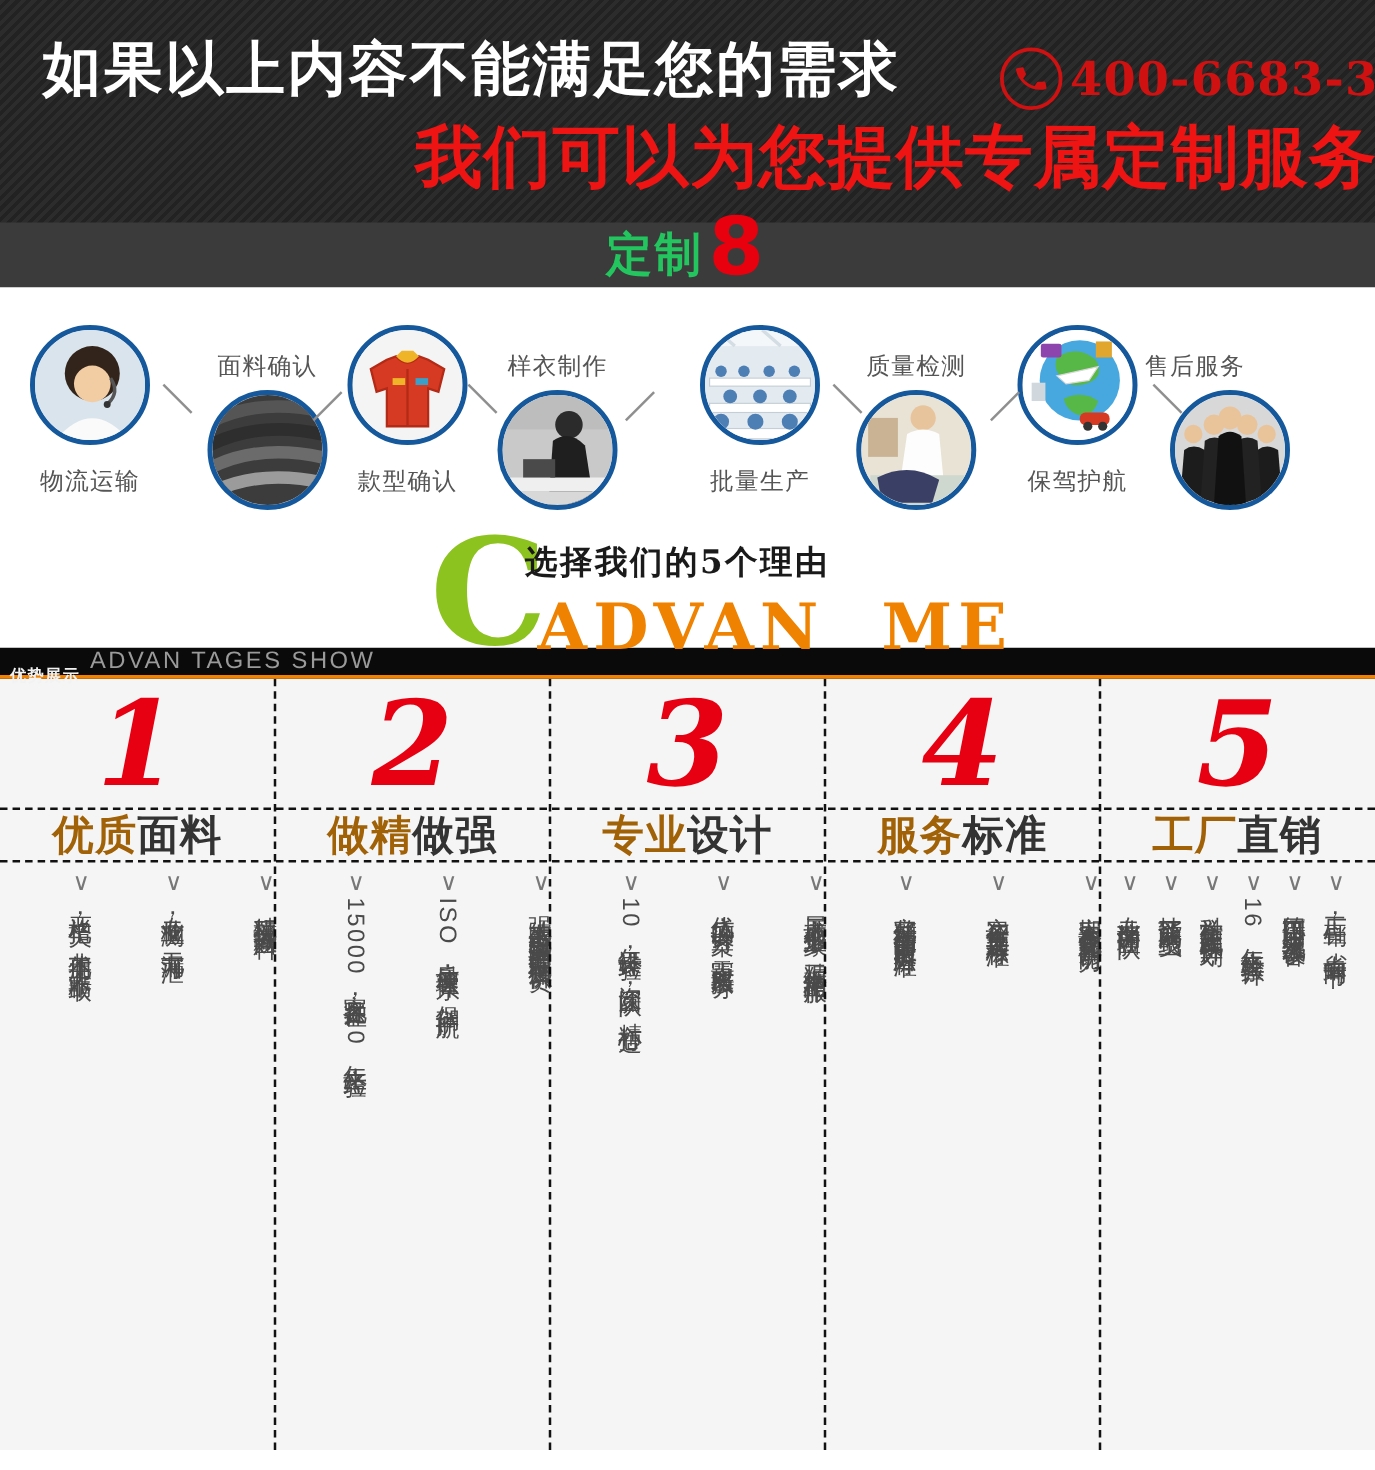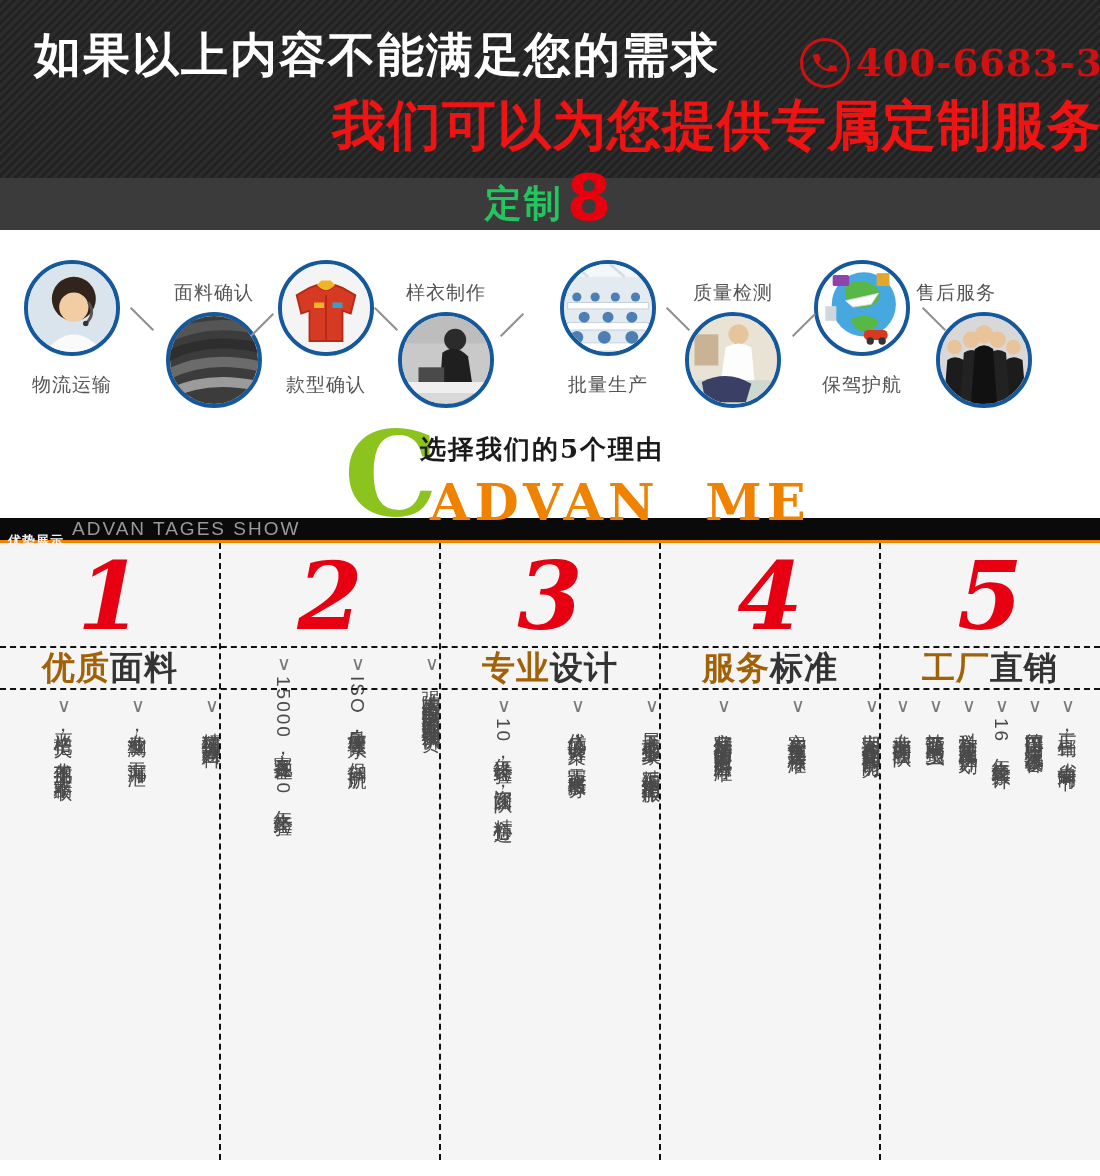--- a/index.html
+++ b/index.html
@@ -236,20 +236,21 @@
           <div class="col-num">1</div>
           <div class="col-head"><span class="hl">优质</span><span class="rest">面料</span></div>
           <div class="vtexts">
             <div class="vitem"><span class="chk">∨</span>精挑细选每一款面料</div>
             <div class="vitem"><span class="chk">∨</span>专业检测，无漏可泄</div>
             <div class="vitem"><span class="chk">∨</span>严格把关，非优不用 非精不取</div>
           </div>
         </div>
         <div class="col">
           <div class="col-num">2</div>
+          <div class="col-head"><span class="hl">做精</span><span class="rest">做强</span></div>
           <div class="vtexts">
             <div class="vitem"><span class="chk">∨</span>强大的生产能力科学灵活的生产管理制度知识供货</div>
             <div class="vitem"><span class="chk">∨</span>ISO质量管理体系，保驾护航</div>
             <div class="vitem"><span class="chk">∨</span>15000家客户见证，10年生产经验</div>
           </div>
         </div>
         <div class="col">
           <div class="col-num">3</div>
           <div class="col-head"><span class="hl">专业</span><span class="rest">设计</span></div>
           <div class="vtexts">

